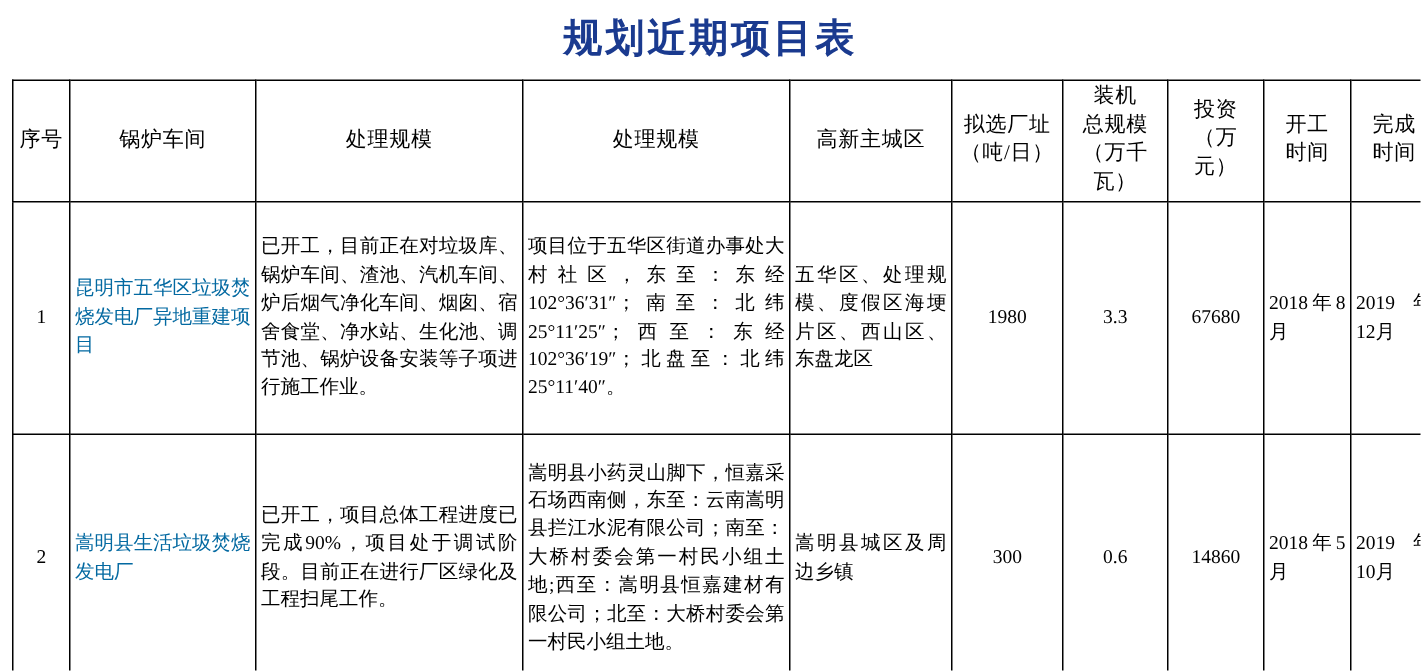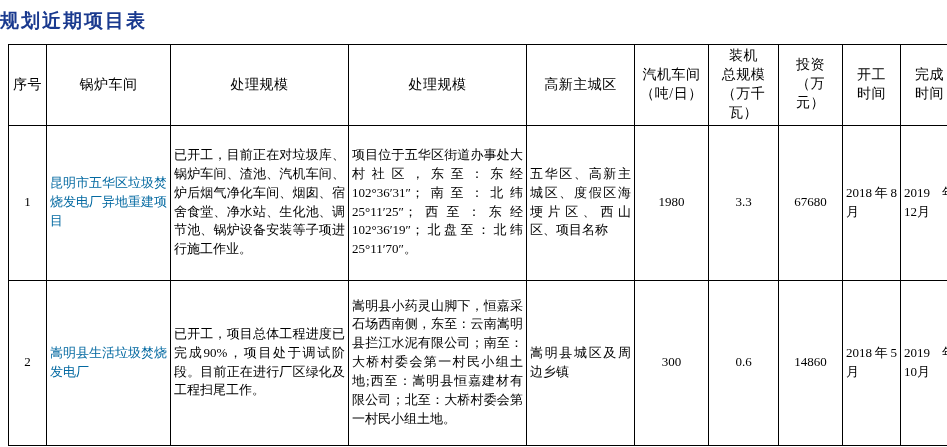--- a/index.html
+++ b/index.html
@@ -14,23 +14,23 @@
     color: #000000;
     overflow: hidden;
   }
   .page {
     width: 947px;
     height: 447px;
     position: relative;
     box-sizing: border-box;
   }
   .doc-title {
-    text-align: left;
+    text-align: center;
     font-family: "Liberation Serif", "DejaVu Serif", serif;
-    font-size: 19px;
+    font-size: 26px;
     font-weight: bold;
     color: #1a3a8f;
     letter-spacing: 2px;
     padding-top: 8px;
     padding-bottom: 10px;
   }
   table.project-table {
     border-collapse: collapse;
     table-layout: fixed;
     margin-left: 8px;
@@ -102,21 +102,21 @@
       <col class="col-finish">
     </colgroup>
     <thead>
       <tr>
         <td>序号</td>
         <td>锅炉车间</td>
         <td>处理规模</td>
         <td>处理规模</td>
         <td>高新主城区</td>
         <td>
-          <div class="hdr-2line">汽机车间</div>
+          <div class="hdr-2line">拟选厂址</div>
           <div class="hdr-2line">（吨/日）</div>
         </td>
         <td>
           <div class="hdr-2line">装机</div>
           <div class="hdr-2line">总规模</div>
           <div class="hdr-2line">（万千瓦）</div>
         </td>
         <td>
           <div class="hdr-2line">投资</div>
           <div class="hdr-2line">（万元）</div>
@@ -129,22 +129,22 @@
           <div class="hdr-2line">完成</div>
           <div class="hdr-2line">时间</div>
         </td>
       </tr>
     </thead>
     <tbody>
       <tr class="row1">
         <td class="center">1</td>
         <td class="blue-name">昆明市五华区垃圾焚烧发电厂异地重建项目</td>
         <td class="justify">已开工，目前正在对垃圾库、锅炉车间、渣池、汽机车间、炉后烟气净化车间、烟囱、宿舍食堂、净水站、生化池、调节池、锅炉设备安装等子项进行施工作业。</td>
-        <td class="justify">项目位于五华区街道办事处大村社区，东至：东经102°36′31″；南至：北纬25°11′25″；西至：东经102°36′19″；北盘至：北纬25°11′70″。</td>
-        <td class="justify">五华区、高新主城区、度假区海埂片区、西山区、项目名称</td>
+        <td class="justify">项目位于五华区街道办事处大村社区，东至：东经102°36′31″；南至：北纬25°11′25″；西至：东经102°36′19″；北盘至：北纬25°11′40″。</td>
+        <td class="justify">五华区、处理规模、度假区海埂片区、西山区、东盘龙区</td>
         <td class="center">1980</td>
         <td class="center">3.3</td>
         <td class="center">67680</td>
         <td class="justify">2018年8月</td>
         <td class="justify">2019年12月</td>
       </tr>
       <tr class="row2">
         <td class="center">2</td>
         <td class="blue-name">嵩明县生活垃圾焚烧发电厂</td>
         <td class="justify">已开工，项目总体工程进度已完成90%，项目处于调试阶段。目前正在进行厂区绿化及工程扫尾工作。</td>

